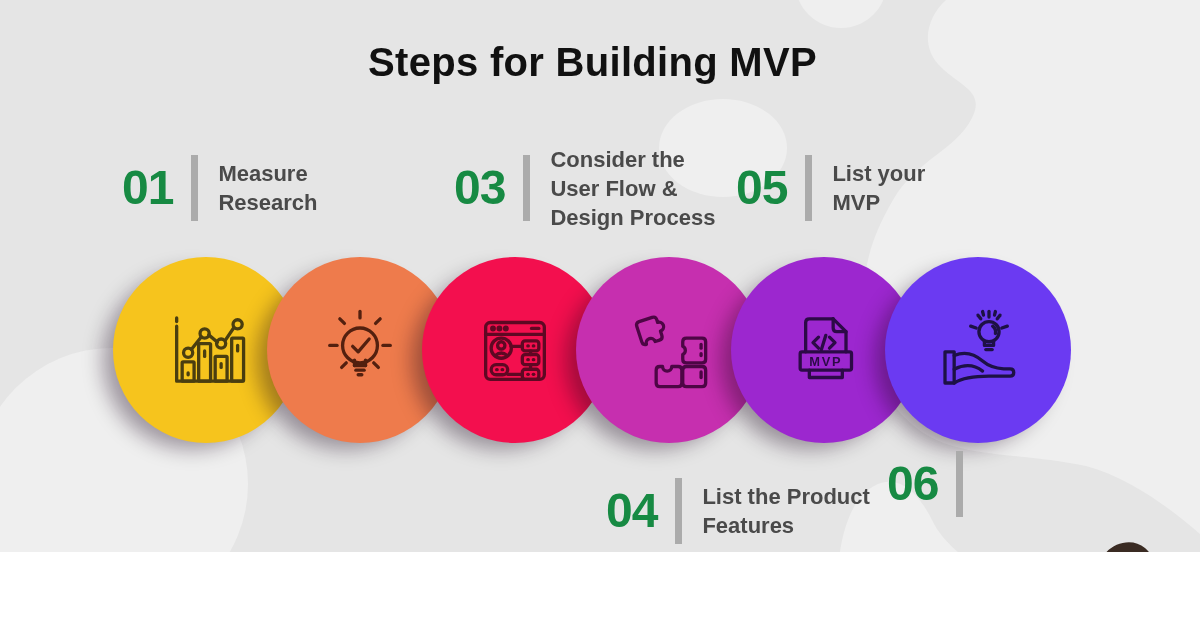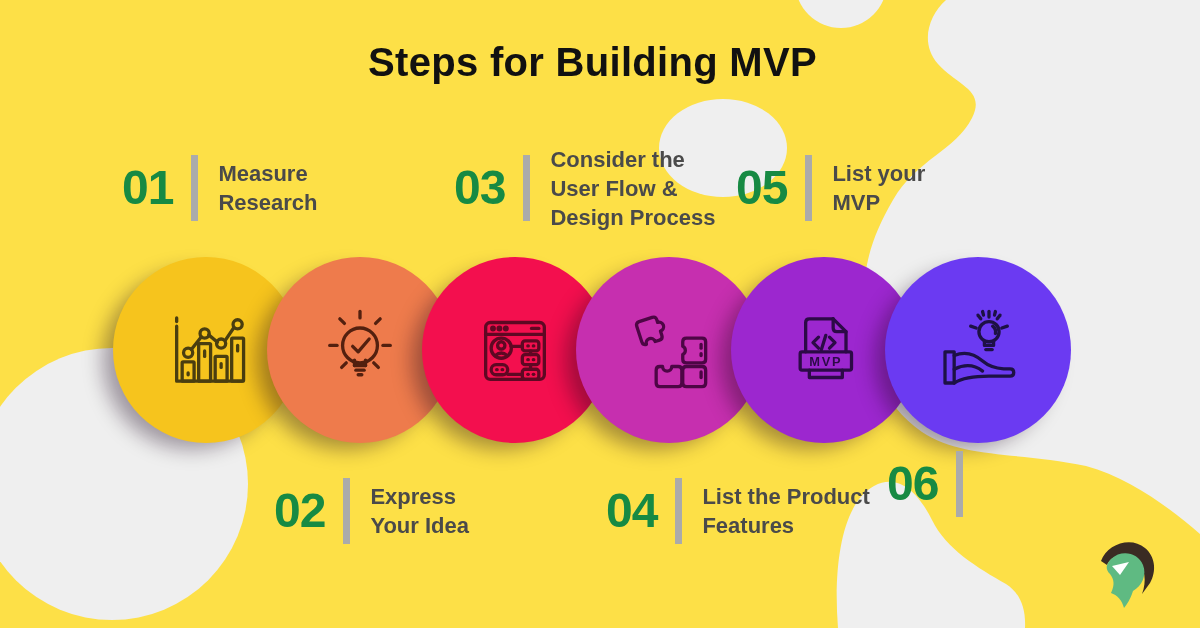--- a/index.html
+++ b/index.html
@@ -1,16 +1,16 @@
 <!DOCTYPE html>
 <html style="--green: #178A43; --divider: #ABABAB; --label: #4A4A4A; --title: #111111; --blob: #EFEFEF; --logo-green: #5FBA82; --logo-brown: #3A2B23;"><head>
 <meta charset="utf-8">
 <style>
   html,body{margin:0;padding:0;background:#fff;}
-  .canvas{position:relative;width:1200px;height:628px;background:#fde047;overflow:hidden;
+  .canvas{position:relative;width:1200px;height:552px;background:#e5e5e5;overflow:hidden;
           font-family:"Liberation Sans",sans-serif;}
   .bg{position:absolute;left:0;top:0;width:1200px;height:628px;}
   .title{position:absolute;top:40px;left:0;width:1185px;text-align:center;margin:0;
          font-size:40px;font-weight:700;color:var(--title,#111);letter-spacing:.3px;}
   .step{position:absolute;display:flex;align-items:center;height:92px;z-index:10;}
   .num{font-size:48px;font-weight:700;color:var(--green,#178A43);line-height:1;letter-spacing:-1px;}
   .bar{width:7px;height:66px;background:var(--divider,#ABABAB);margin:0 20px 0 18px;flex:0 0 auto;}
   .label{font-size:22px;line-height:29px;color:var(--label,#4A4A4A);white-space:pre-line;font-weight:600;}
   .pos-01{left:122px;top:142px;}
   .pos-03{left:424px;top:142px;margin-left:30px;}
@@ -43,26 +43,20 @@
   </svg>
 
   <h1 class="title">Steps for Building MVP</h1>
 
   <div class="step pos-01">
     <span class="num">01</span>
     <span class="bar"></span>
     <span class="label">Measure
 Research</span>
   </div>
-  <div class="step pos-02">
-    <span class="num">02</span>
-    <span class="bar"></span>
-    <span class="label">Express
-Your Idea</span>
-  </div>
   <div class="step pos-03">
     <span class="num">03</span>
     <span class="bar"></span>
     <span class="label">Consider the
 User Flow &amp;
 Design Process</span>
   </div>
   <div class="step pos-04">
     <span class="num">04</span>
     <span class="bar"></span>

